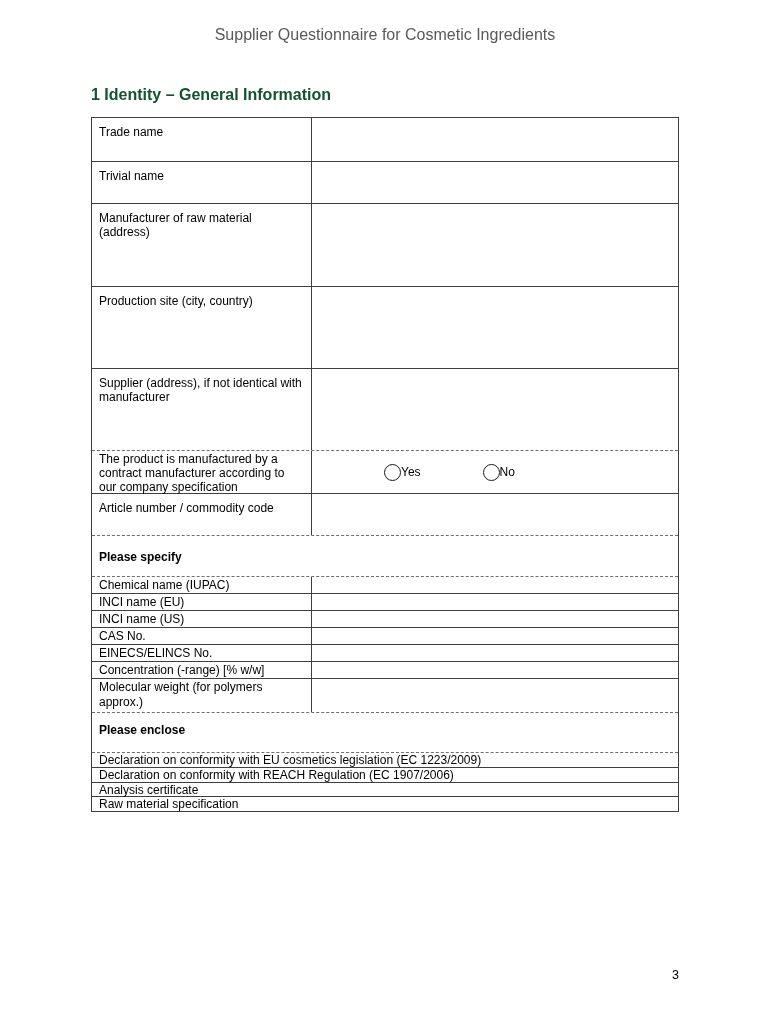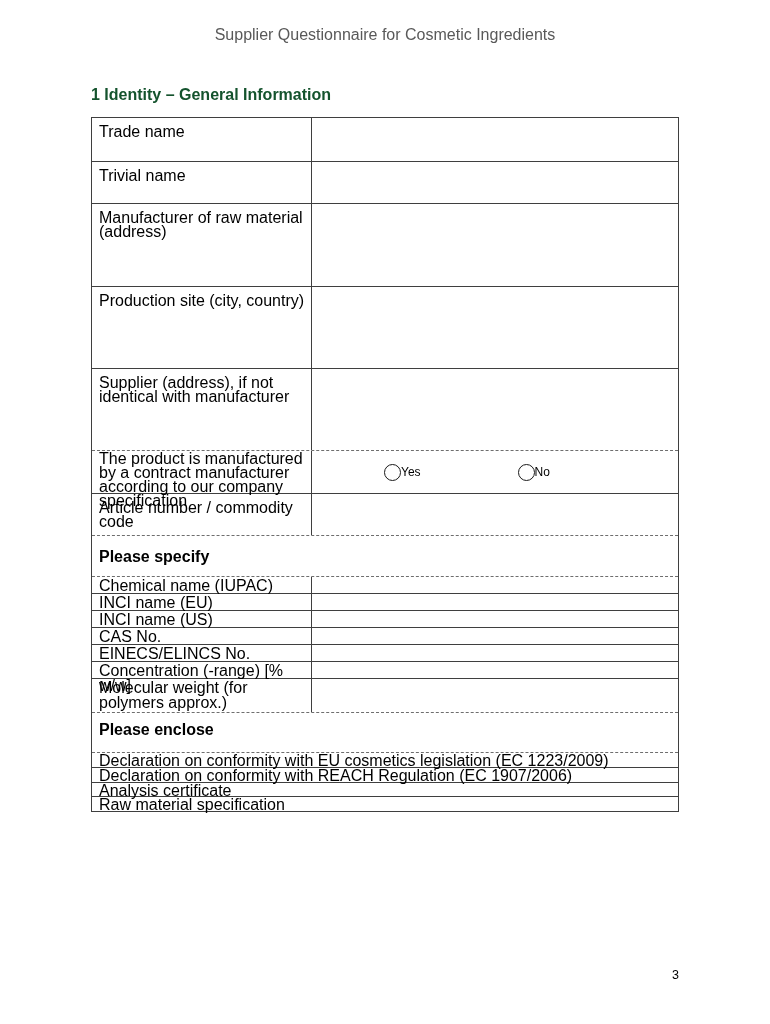--- a/index.html
+++ b/index.html
@@ -39,21 +39,21 @@
     border: 1px solid #3f3f3f;
     background: #fff;
   }
   .row {
     display: flex;
     border-top: 1px solid #3f3f3f;
   }
   .row:first-child { border-top: none; }
   .row.dashed { border-top: 1px dashed #6e6e6e; }
   .cell {
-    font-size: 16px;
+    font-size: 12px;
     line-height: 14px;
     padding: 7px 6px 2px 7px;
   }
   .label {
     width: 220px;
     border-right: 1px solid #3f3f3f;
   }
   .value { flex: 1; }
   .full .label { width: 100%; border-right: none; }
   .tight { padding-top: 1px; }
@@ -65,21 +65,21 @@
   .radios {
     display: flex;
     align-items: center;
     padding: 0 0 0 72px;
   }
   .radio-group {
     display: inline-flex;
     align-items: center;
     font-size: 12px;
   }
-  .radio-group + .radio-group { margin-left: 97px; }
+  .radio-group + .radio-group { margin-left: 62px; }
   .radio {
     width: 17px;
     height: 17px;
     border: 1.5px solid #1a1a1a;
     border-radius: 50%;
     background: #fff;
     display: inline-block;
   }
   .page-number {
     position: absolute;

